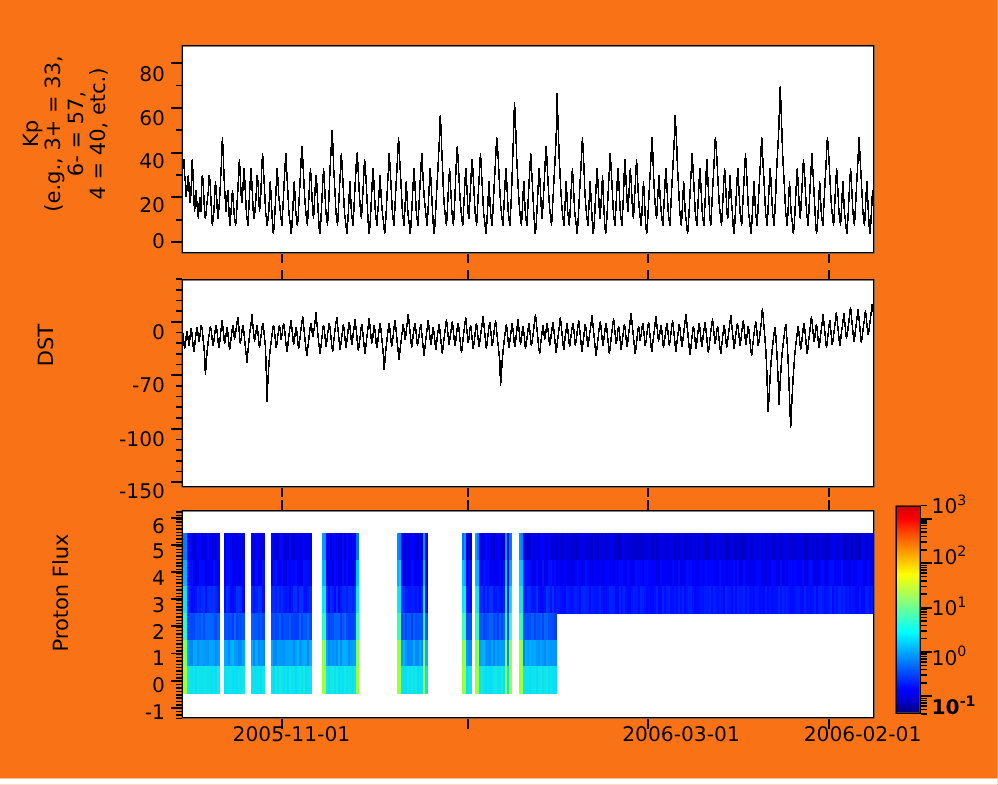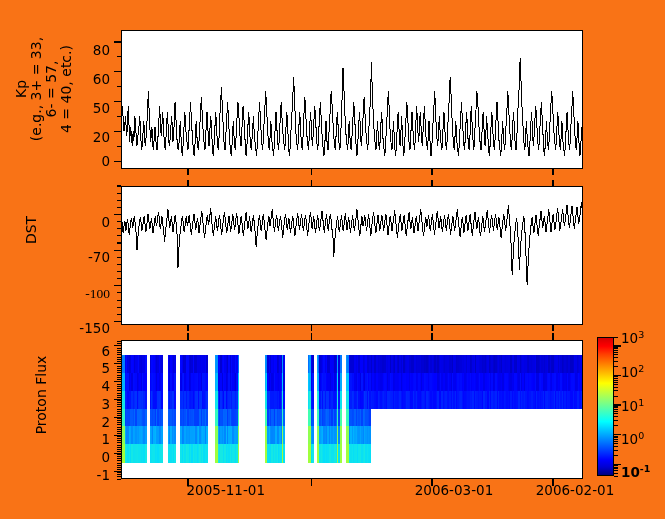--- a/index.html
+++ b/index.html
@@ -132,21 +132,21 @@
       <line x1="117" y1="56.903225806451616" x2="121" y2="56.903225806451616" stroke="#000" stroke-width="1.1" shape-rendering="crispEdges"></line>
       <line x1="117" y1="41.95698924731184" x2="121" y2="41.95698924731184" stroke="#000" stroke-width="1.1" shape-rendering="crispEdges"></line>
       <line x1="187.99" y1="169" x2="187.99" y2="175" stroke="#000" stroke-width="1.3" shape-rendering="crispEdges"></line>
       <line x1="311.806" y1="169" x2="311.806" y2="175" stroke="#000" stroke-width="1.3" shape-rendering="crispEdges"></line>
       <line x1="431.92600000000004" y1="169" x2="431.92600000000004" y2="175" stroke="#000" stroke-width="1.3" shape-rendering="crispEdges"></line>
       <line x1="552.97" y1="169" x2="552.97" y2="175" stroke="#000" stroke-width="1.3" shape-rendering="crispEdges"></line>
     </svg>
 
   <div class="ticklabel right-al" style="left:58px; top:44px; width:52px;">80</div>
   <div class="ticklabel right-al" style="left:58px; top:73px; width:52px;">60</div>
-  <div class="ticklabel right-al" style="left:58px; top:102px; width:52px;">50</div>
+  <div class="ticklabel right-al" style="left:58px; top:102px; width:52px;">40</div>
   <div class="ticklabel right-al" style="left:58px; top:131px; width:52px;">20</div>
   <div class="ticklabel right-al" style="left:58px; top:155px; width:52px;">0</div>
 
   <div class="axis-title rot90" style="left:14px; top:164px; width:150px;">
     <div>Kp</div>
     <div>(e.g., 3+ = 33,</div>
     <div>6- = 57,</div>
     <div>4 = 40, etc.)</div>
   </div>
 
@@ -185,21 +185,21 @@
       <line x1="311.806" y1="325" x2="311.806" y2="331" stroke="#000" stroke-width="1.3" shape-rendering="crispEdges"></line>
       <line x1="311.806" y1="186" x2="311.806" y2="180" stroke="#000" stroke-width="1.3" shape-rendering="crispEdges"></line>
       <line x1="431.92600000000004" y1="325" x2="431.92600000000004" y2="331" stroke="#000" stroke-width="1.3" shape-rendering="crispEdges"></line>
       <line x1="431.92600000000004" y1="186" x2="431.92600000000004" y2="180" stroke="#000" stroke-width="1.3" shape-rendering="crispEdges"></line>
       <line x1="552.97" y1="325" x2="552.97" y2="331" stroke="#000" stroke-width="1.3" shape-rendering="crispEdges"></line>
       <line x1="552.97" y1="186" x2="552.97" y2="180" stroke="#000" stroke-width="1.3" shape-rendering="crispEdges"></line>
     </svg>
 
   <div class="ticklabel right-al" style="left:48px; top:216px; width:62px;">0</div>
   <div class="ticklabel right-al" style="left:48px; top:251px; width:62px;">-70</div>
-  <div class="ticklabel right-al" style="left:48px; top:287px; width:62px;font-family:Liberation Serif, serif;">-100</div>
+  <div class="ticklabel right-al" style="left:48px; top:287px; width:62px;">-100</div>
   <div class="ticklabel right-al" style="left:48px; top:322px; width:62px;">-150</div>
 
   <div class="axis-title rot90" style="left:24px; top:275px; width:90px;">DST</div>
 
   <div class="panel-frame" id="pf-frame" style="left:121px; top:340px; width:462px; height:139px;">
     <svg class="plot-svg" id="pf-svg" width="460" height="137">
         <rect x="0.00" y="14.23" width="1.93" height="18.39" fill="rgb(0,123,255)" shape-rendering="crispEdges"></rect>
         <rect x="0.00" y="32.03" width="1.93" height="18.39" fill="rgb(0,179,255)" shape-rendering="crispEdges"></rect>
         <rect x="0.00" y="49.82" width="1.93" height="18.39" fill="rgb(24,233,225)" shape-rendering="crispEdges"></rect>
         <rect x="0.00" y="67.61" width="1.93" height="18.39" fill="rgb(52,250,190)" shape-rendering="crispEdges"></rect>
@@ -1516,21 +1516,21 @@
   <div class="ticklabel right-al" style="left:68px; top:362px; width:42px;">5</div>
   <div class="ticklabel right-al" style="left:68px; top:380px; width:42px;">4</div>
   <div class="ticklabel right-al" style="left:68px; top:398px; width:42px;">3</div>
   <div class="ticklabel right-al" style="left:68px; top:416px; width:42px;">2</div>
   <div class="ticklabel right-al" style="left:68px; top:433px; width:42px;">1</div>
   <div class="ticklabel right-al" style="left:68px; top:451px; width:42px;">0</div>
   <div class="ticklabel right-al" style="left:68px; top:469px; width:42px;">-1</div>
 
   <div class="axis-title rot90" style="left:34px; top:455px; width:120px;">Proton Flux</div>
 
-  <div class="ticklabel" style="left:155px; top:484px; width:110px; text-align:right;">2005-11-01</div>
+  <div class="ticklabel" style="left:155px; top:484px; width:110px; text-align:left;">2005-11-01</div>
   <div class="ticklabel" style="left:399px; top:484px; width:110px; text-align:center;">2006-03-01</div>
   <div class="ticklabel" style="left:520px; top:484px; width:110px; text-align:center;">2006-02-01</div>
 
   <div class="cbar-frame" style="left:597px; top:337px; width:17px; height:139px;">
     <div class="cbar-gradient"></div>
   </div>
   <svg class="axis-svg" id="cbar-axis" width="665" height="523">
       <line x1="614" y1="345.9047534584563" x2="621" y2="345.9047534584563" stroke="#000" stroke-width="1.3" shape-rendering="crispEdges"></line>
       <line x1="614" y1="375.4857041501475" x2="621" y2="375.4857041501475" stroke="#000" stroke-width="1.3" shape-rendering="crispEdges"></line>
       <line x1="614" y1="405.0666548418387" x2="621" y2="405.0666548418387" stroke="#000" stroke-width="1.3" shape-rendering="crispEdges"></line>

